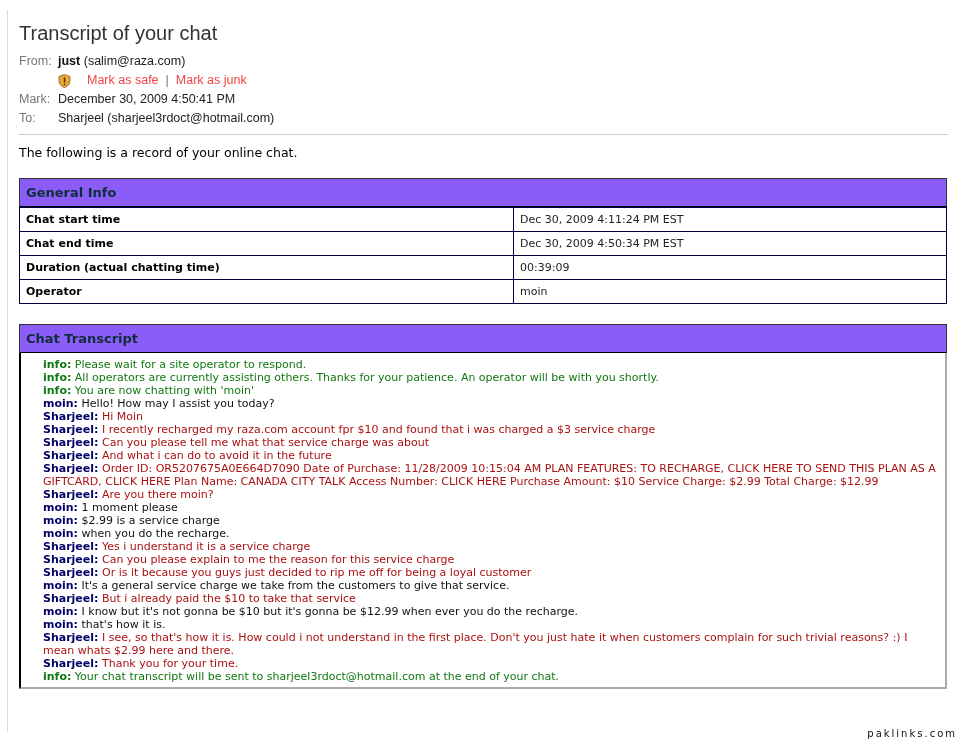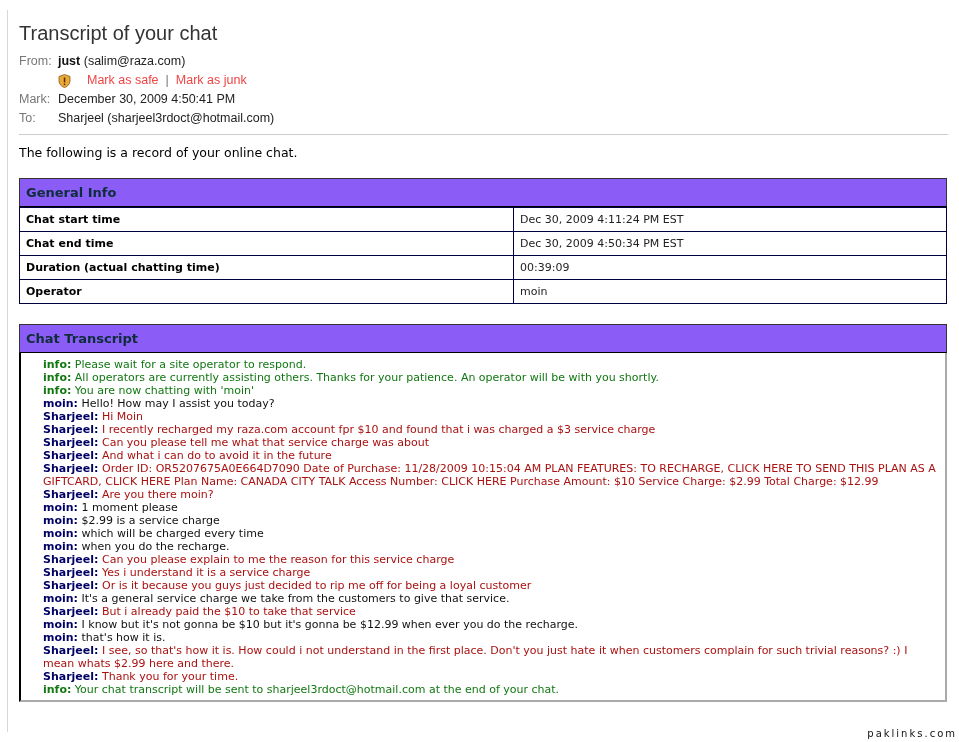--- a/index.html
+++ b/index.html
@@ -99,24 +99,23 @@
         <div class="line"><span class="who w-info">info:</span> <span class="m-info">You are now chatting with 'moin'</span></div>
         <div class="line"><span class="who w-moin">moin:</span> <span class="m-moin">Hello!  How may I assist you today?</span></div>
         <div class="line"><span class="who w-sh">Sharjeel:</span> <span class="m-sh">Hi Moin</span></div>
         <div class="line"><span class="who w-sh">Sharjeel:</span> <span class="m-sh">I recently recharged my raza.com account fpr $10 and found that i was charged a $3 service charge</span></div>
         <div class="line"><span class="who w-sh">Sharjeel:</span> <span class="m-sh">Can you please tell me what that service charge was about</span></div>
         <div class="line"><span class="who w-sh">Sharjeel:</span> <span class="m-sh">And what i can do to avoid it in the future</span></div>
         <div class="line"><span class="who w-sh">Sharjeel:</span> <span class="m-sh">Order ID: OR5207675A0E664D7090 Date of Purchase: 11/28/2009 10:15:04 AM PLAN FEATURES: TO RECHARGE, CLICK HERE TO SEND THIS PLAN AS A GIFTCARD, CLICK HERE Plan Name: CANADA CITY TALK Access Number: CLICK HERE Purchase Amount: $10 Service Charge: $2.99 Total Charge: $12.99</span></div>
         <div class="line"><span class="who w-sh">Sharjeel:</span> <span class="m-sh">Are you there moin?</span></div>
         <div class="line"><span class="who w-moin">moin:</span> <span class="m-moin">1 moment please</span></div>
         <div class="line"><span class="who w-moin">moin:</span> <span class="m-moin">$2.99 is a service charge</span></div>
-        <div class="line"><span class="who w-moin">moin:</span> <span class="m-moin">which will be charged every time</span></div>
         <div class="line"><span class="who w-moin">moin:</span> <span class="m-moin">when you do the recharge.</span></div>
+        <div class="line"><span class="who w-sh">Sharjeel:</span> <span class="m-sh">Yes i understand it is a service charge</span></div>
         <div class="line"><span class="who w-sh">Sharjeel:</span> <span class="m-sh">Can you please explain to me the reason for this service charge</span></div>
-        <div class="line"><span class="who w-sh">Sharjeel:</span> <span class="m-sh">Yes i understand it is a service charge</span></div>
         <div class="line"><span class="who w-sh">Sharjeel:</span> <span class="m-sh">Or is it because you guys just decided to rip me off for being a loyal customer</span></div>
         <div class="line"><span class="who w-moin">moin:</span> <span class="m-moin">It's a general service charge we take from the customers to give that service.</span></div>
         <div class="line"><span class="who w-sh">Sharjeel:</span> <span class="m-sh">But i already paid the $10 to take that service</span></div>
         <div class="line"><span class="who w-moin">moin:</span> <span class="m-moin">I know but it's not gonna be $10 but it's gonna be $12.99 when ever you do the recharge.</span></div>
         <div class="line"><span class="who w-moin">moin:</span> <span class="m-moin">that's how it is.</span></div>
         <div class="line"><span class="who w-sh">Sharjeel:</span> <span class="m-sh">I see, so that's how it is. How could i not understand in the first place. Don't you just hate it when customers complain for such trivial reasons? :) I mean whats $2.99 here and there.</span></div>
         <div class="line"><span class="who w-sh">Sharjeel:</span> <span class="m-sh">Thank you for your time.</span></div>
         <div class="line"><span class="who w-info">info:</span> <span class="m-info">Your chat transcript will be sent to sharjeel3rdoct@hotmail.com at the end of your chat.</span></div>
       </div>
   </div>

